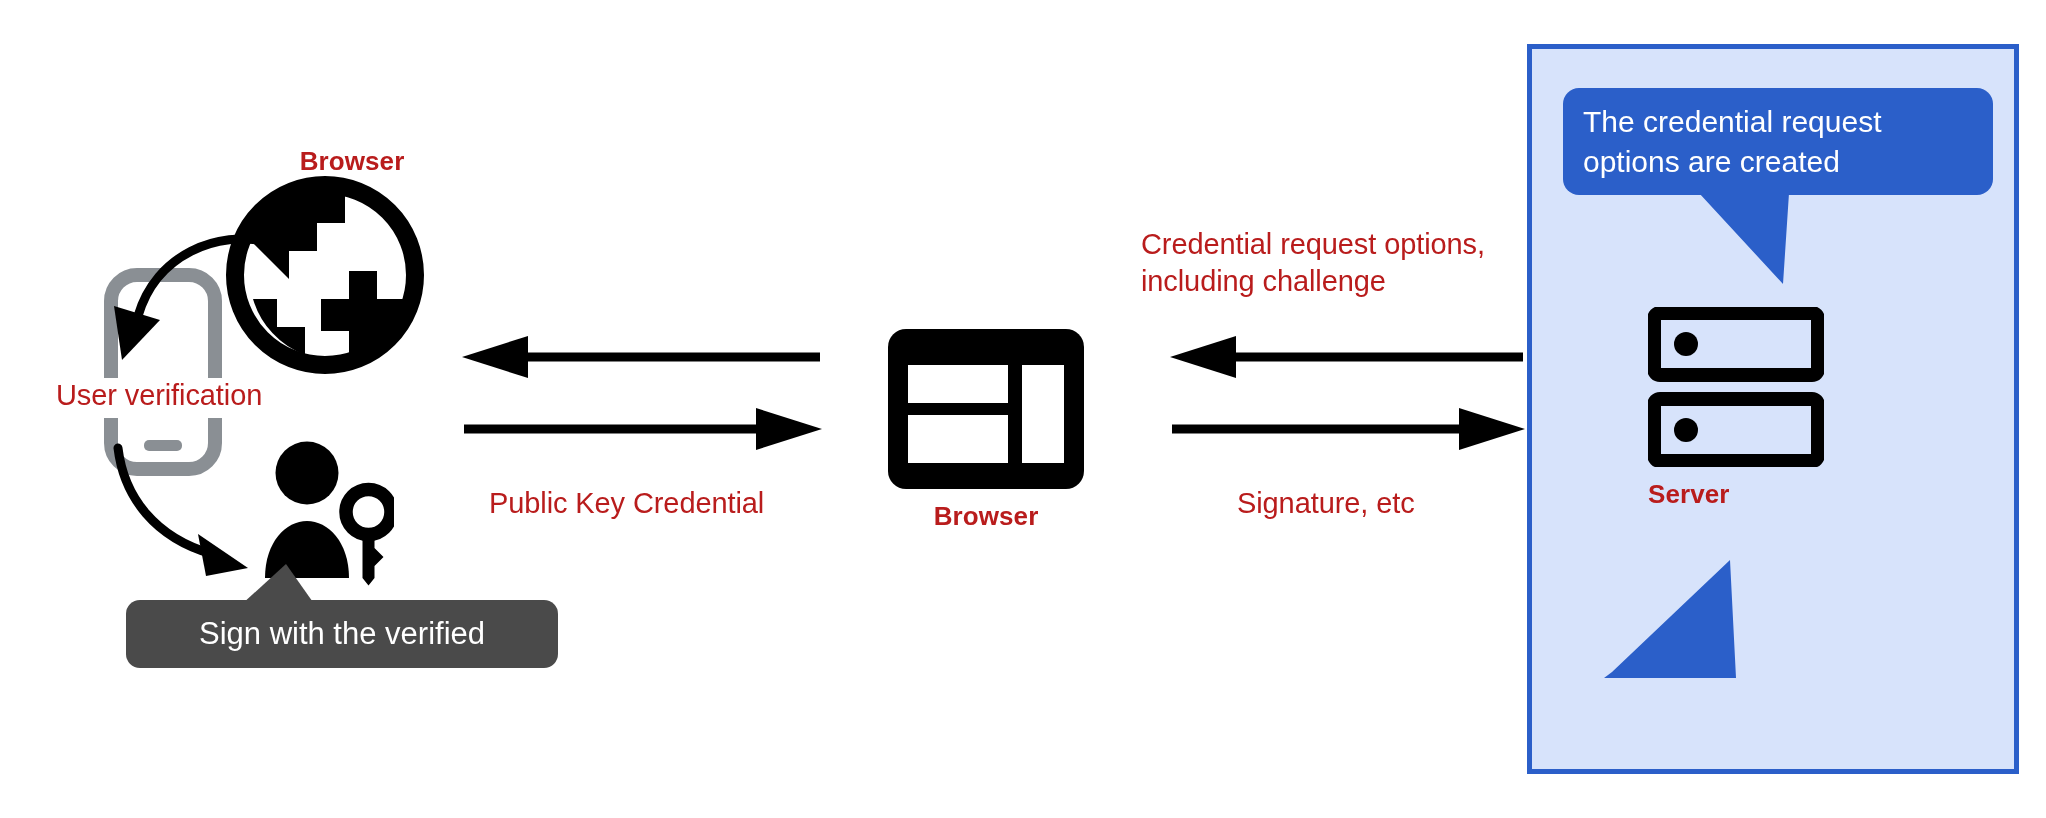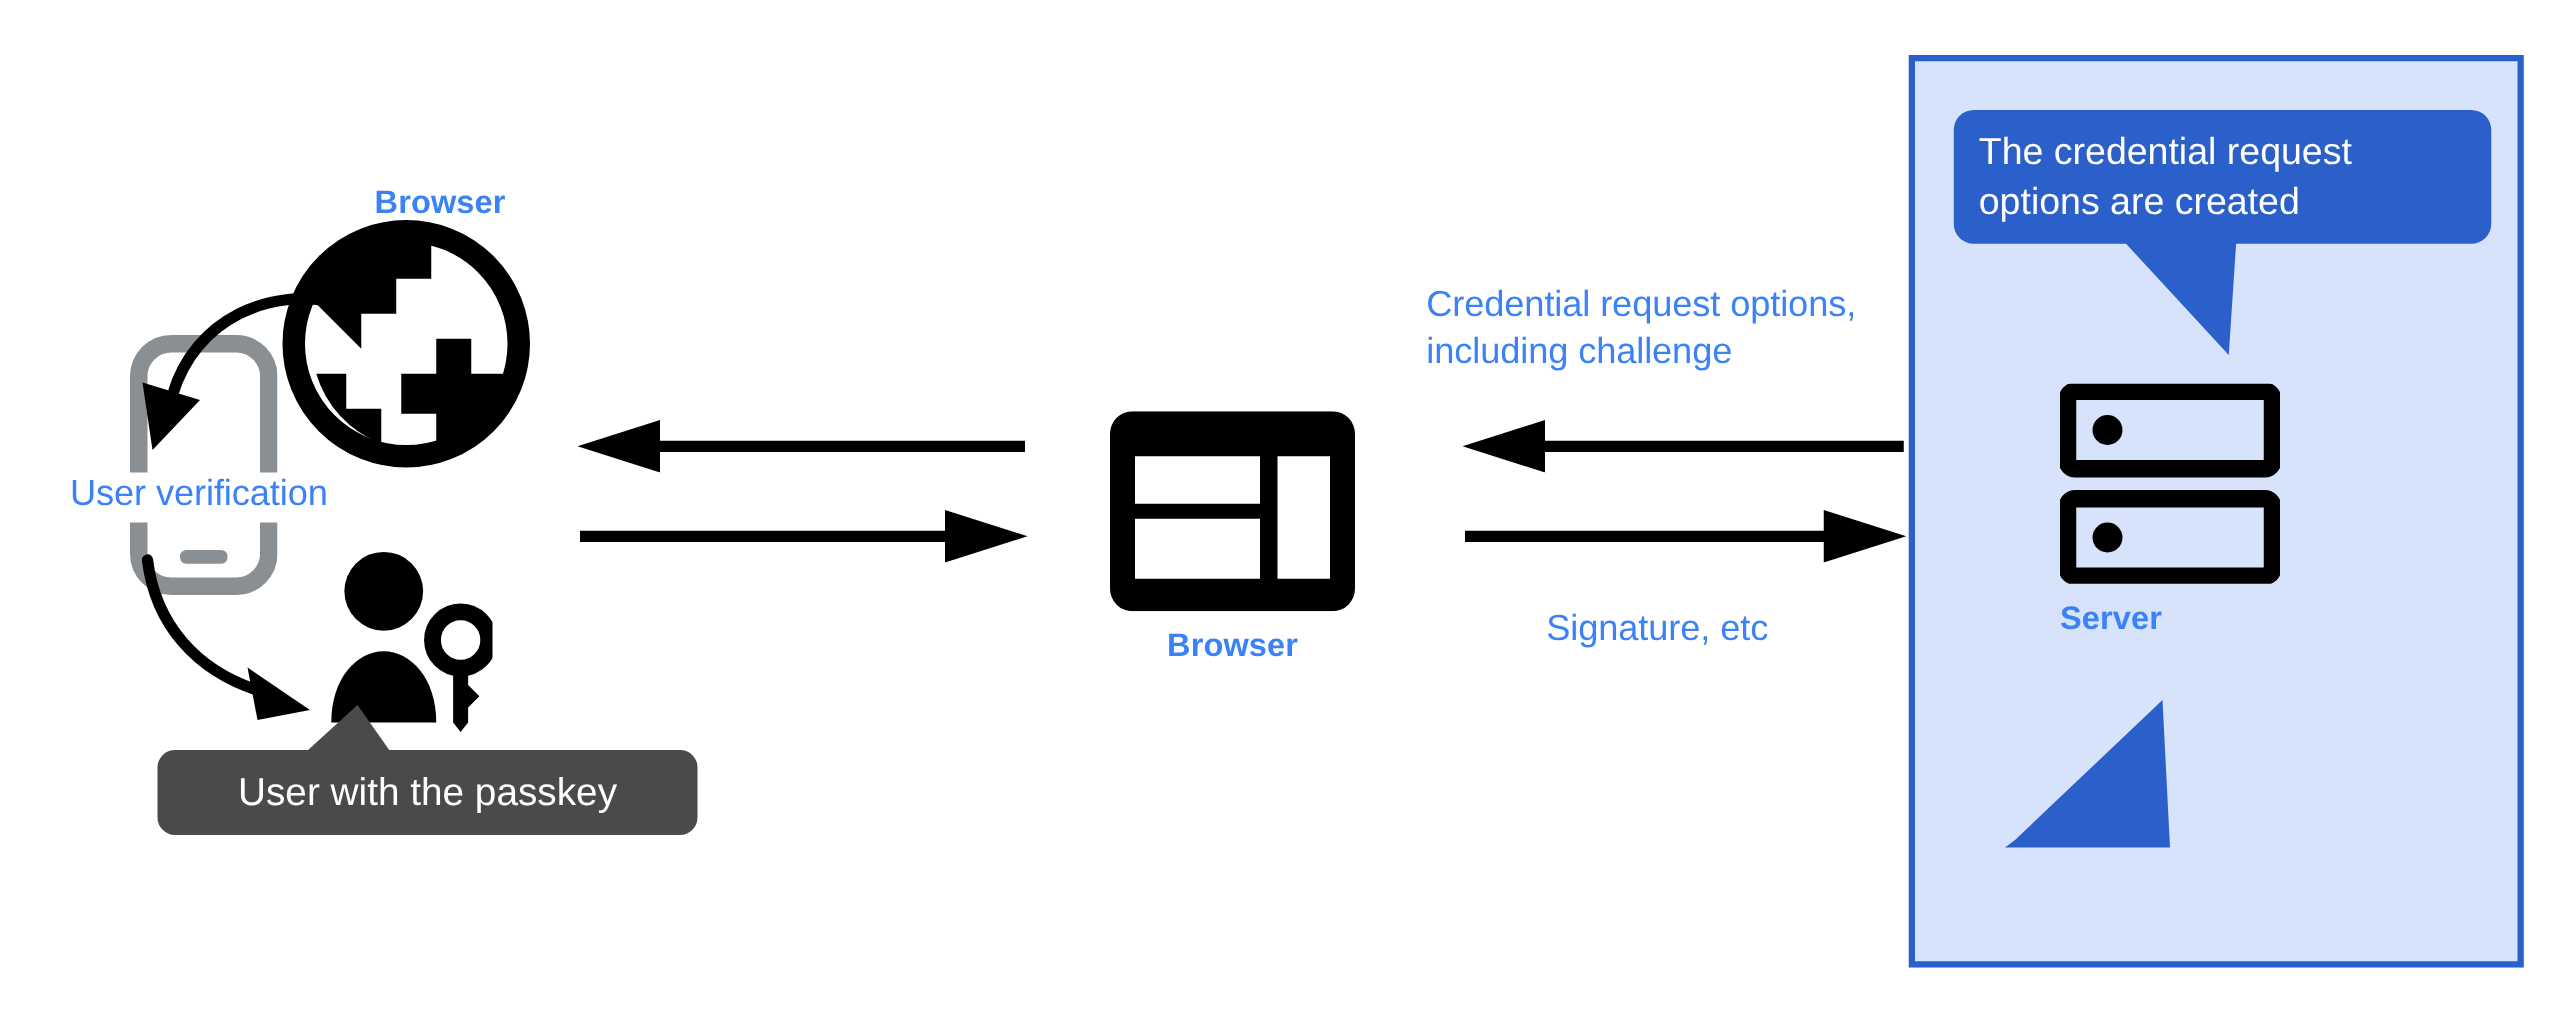--- a/index.html
+++ b/index.html
@@ -9,21 +9,21 @@
   }
   #canvas{
     position:relative;
     width:2046px;
     height:818px;
     background:#ffffff;
     overflow:hidden;
   }
   .abs{position:absolute;}
   .txt{
-    color:#3b82f6;
+    color:#b91c1c;
     font-size:29px;
     line-height:1.28;
     white-space:pre;
     letter-spacing:-0.1px;
   }
   .txt-bold{font-weight:700;font-size:26px;letter-spacing:0.1px;}
   .mono{
     font-family:"Liberation Mono","DejaVu Sans Mono",monospace;
     font-size:28px;
     color:#1f1f1f;
@@ -106,34 +106,37 @@
     <circle cx="30" cy="22" r="21" fill="#000"></circle>
     <path d="M2 92 C2 68 16 54 30 54 C44 54 58 68 58 92 Z" fill="#000"></path>
     <circle cx="71" cy="48" r="15" fill="none" stroke="#000" stroke-width="9"></circle>
     <path d="M67 60 L75 60 L75 72 L81 78 L75 84 L75 92 L71 97 L67 92 Z" fill="#000"></path>
   </svg>
 
   <svg class="abs" style="left:200px;top:560px;" width="140" height="60" viewBox="0 0 140 60">
     <polygon points="30,55 86,4 122,55" fill="#4a4a4a"></polygon>
   </svg>
   <div id="passkey-tip">
-    <span>User with the passkey</span>
+    <span>Sign with the verified</span>
   </div>
 
 
   <svg class="abs" style="left:462px;top:336px;" width="360" height="42" viewBox="0 0 360 42">
     <line x1="58" y1="21" x2="358" y2="21" stroke="#000" stroke-width="9"></line>
     <polygon points="0,21 66,0 66,42" fill="#000"></polygon>
   </svg>
 
   <svg class="abs" style="left:462px;top:408px;" width="360" height="42" viewBox="0 0 360 42">
     <line x1="2" y1="21" x2="300" y2="21" stroke="#000" stroke-width="9"></line>
     <polygon points="360,21 294,0 294,42" fill="#000"></polygon>
   </svg>
 
+  <div class="abs" style="left:489px;top:485px;">
+    <span class="txt">Public Key Credential</span>
+  </div>
 
   <svg class="abs" style="left:888px;top:329px;" width="196" height="160" viewBox="0 0 98 80">
     <rect x="0" y="0" width="98" height="80" rx="9" ry="9" fill="#000"></rect>
     <rect x="10" y="18" width="50" height="19" fill="#fff"></rect>
     <rect x="10" y="43" width="50" height="24" fill="#fff"></rect>
     <rect x="67" y="18" width="21" height="49" fill="#fff"></rect>
   </svg>
   <div class="abs" style="left:888px;top:500px;width:196px;text-align:center;">
     <span class="txt txt-bold">Browser</span>
   </div>

